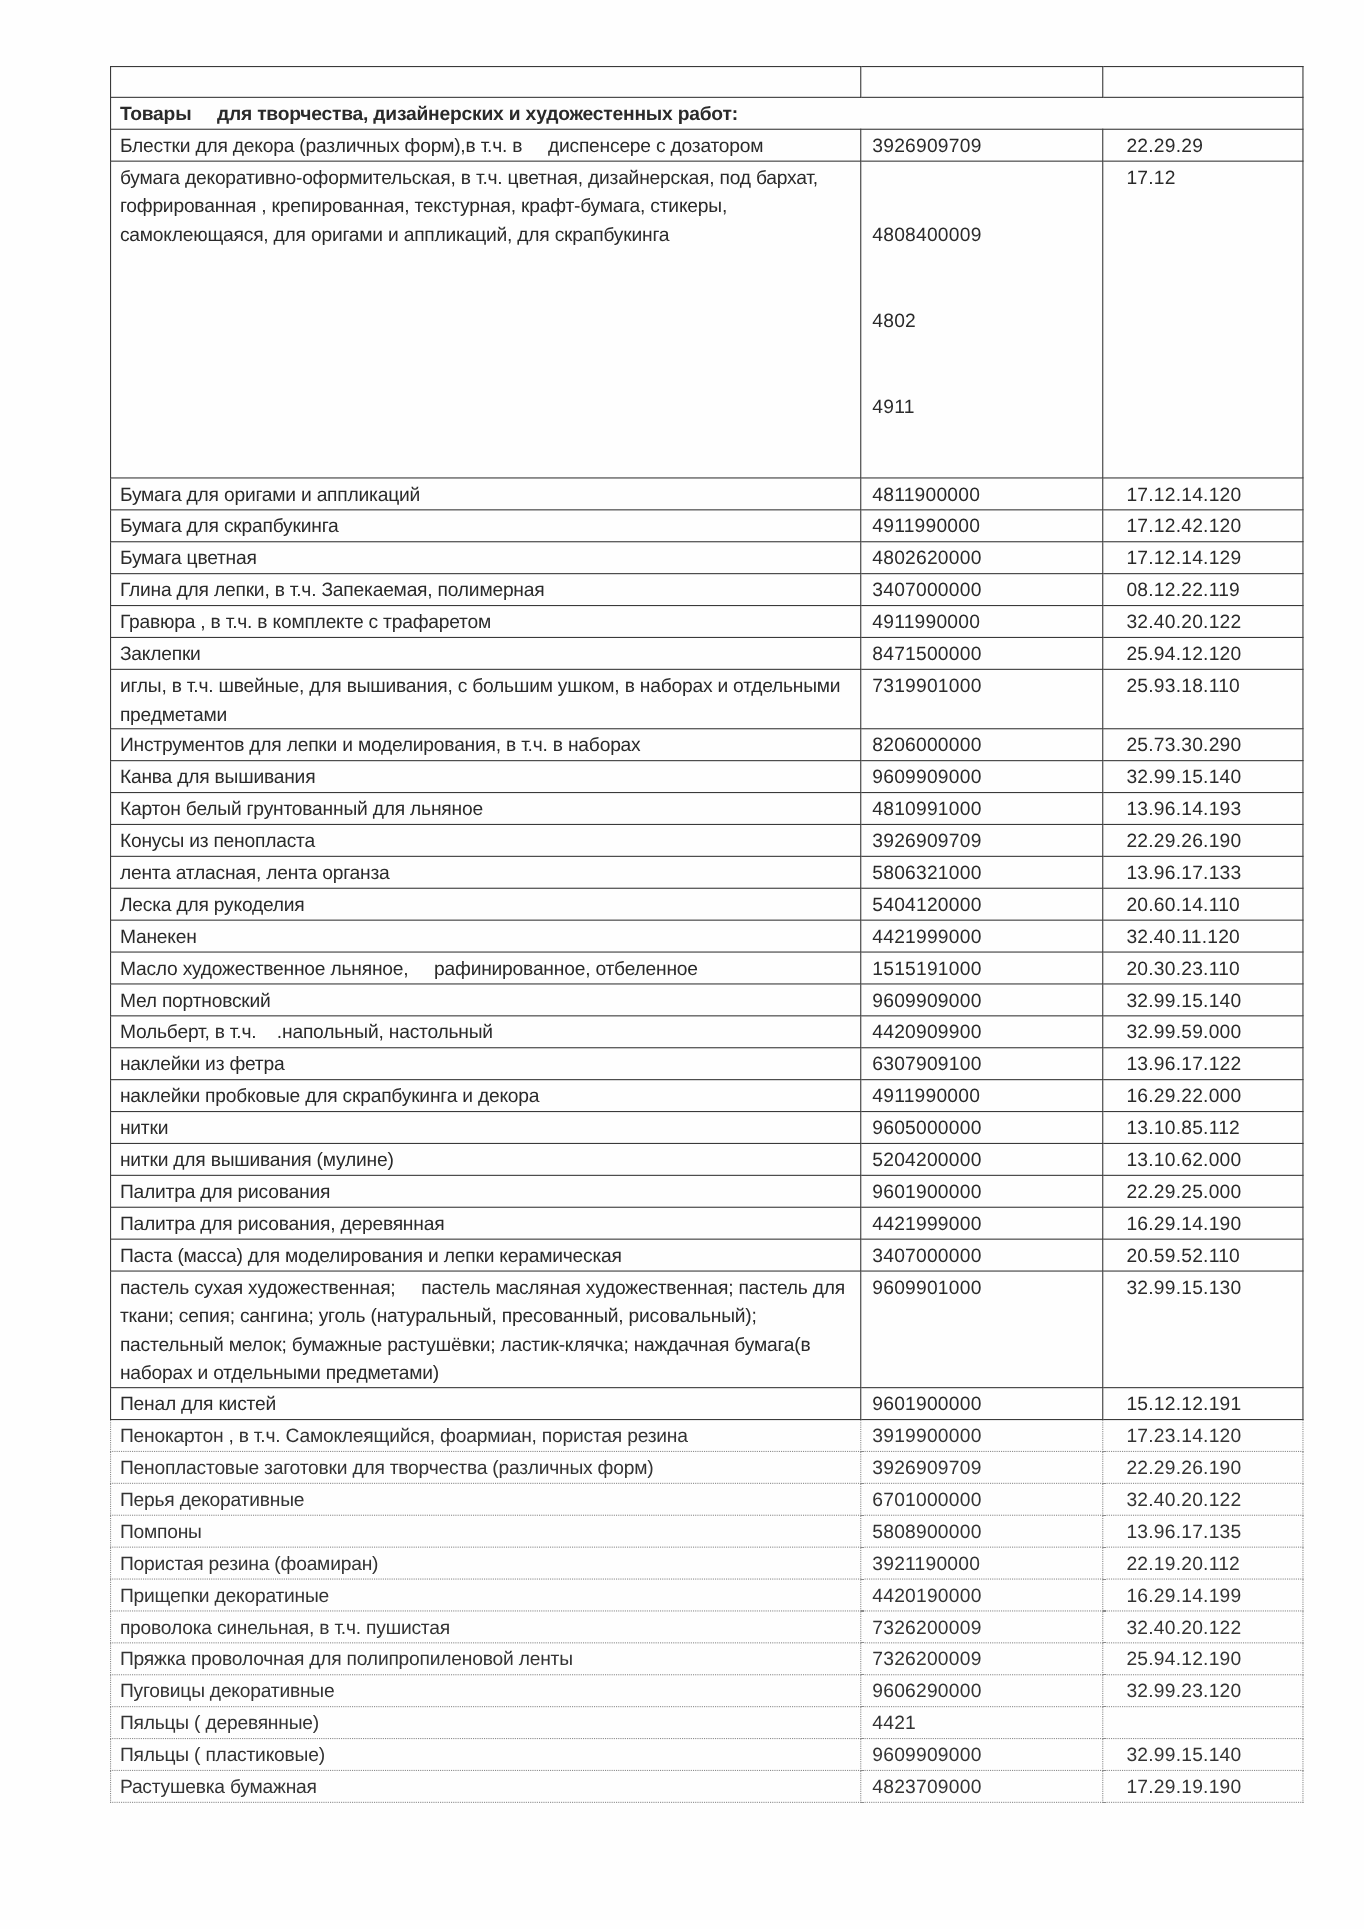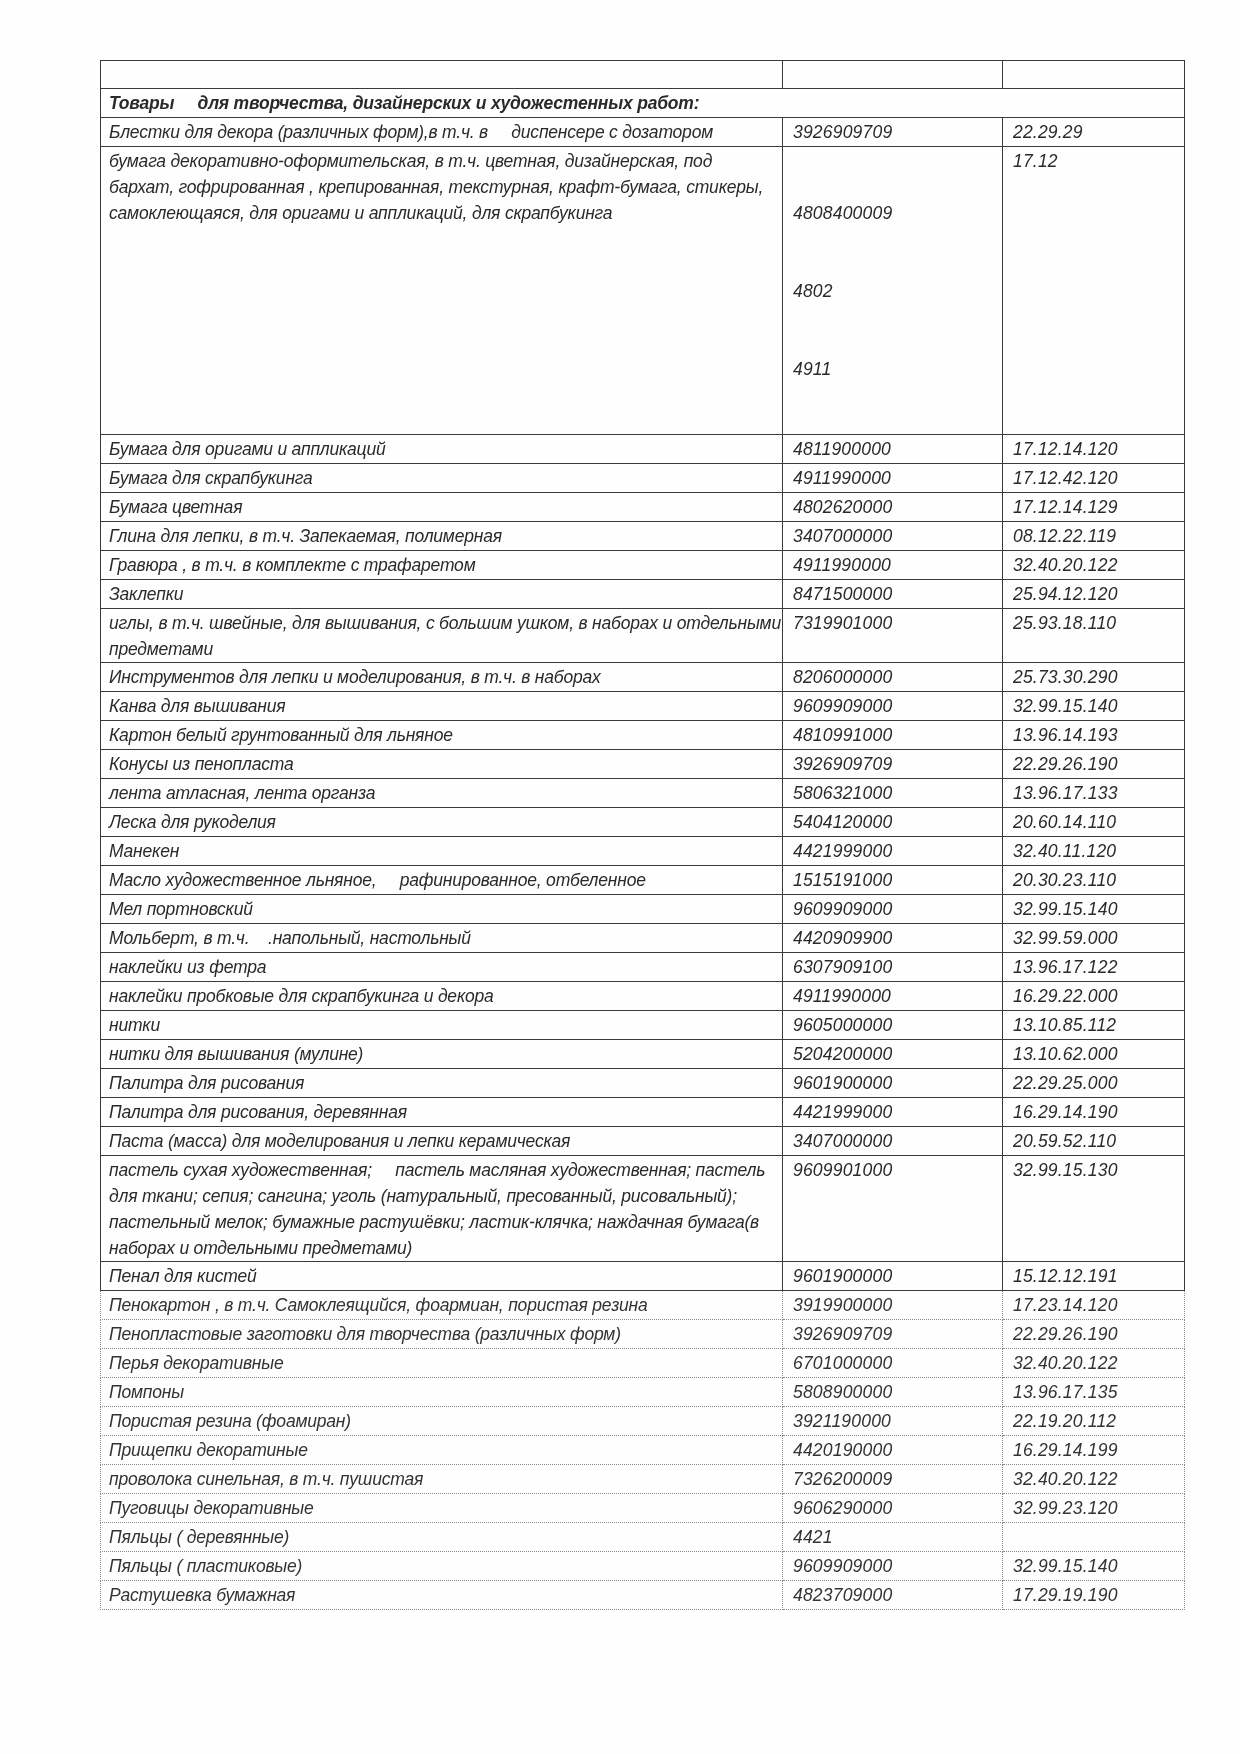--- a/index.html
+++ b/index.html
@@ -1,28 +1,28 @@
 <!DOCTYPE html>
 <html><head>
 <meta charset="utf-8">
 <style>
   html, body { margin: 0; padding: 0; background: #ffffff; }
   body { width: 1240px; height: 1754px; position: relative; overflow: hidden;
          font-family: "Liberation Sans", "DejaVu Sans", sans-serif; color: #2a2a2a; }
-  .page { position: absolute; left: 0; top: 0; width: 1240px; height: 1754px; background: #fefefe; font-style: italic; }
+  .page { position: absolute; left: 0; top: 0; width: 1240px; height: 1754px; background: #fefefe; }
   table.goods { position: absolute; left: 100px; top: 60px; width: 1084px;
                 border-collapse: collapse; table-layout: fixed; }
   table.goods col.c1 { width: 682px; }
   table.goods col.c2 { width: 220px; }
   table.goods col.c3 { width: 182px; }
   table.goods td { border: 1.5px solid #3a3a3a; padding: 0 0 0 8px; vertical-align: top;
                    font-size: 17.5px; line-height: 26px; height: 27px; letter-spacing: -0.2px;
                    padding-top: 1px; white-space: pre-wrap; }
   table.goods td.code { padding-left: 10px; letter-spacing: 0.2px; }
-  table.goods td.okpd { padding-left: 10px; letter-spacing: 0.2px; }
+  table.goods td.okpd { padding-left: 21px; letter-spacing: 0.2px; }
   table.goods tr.empty td { height: 26px; }
   table.goods tr.section td { font-weight: bold; }
   table.goods tr.dotted td { border: 1px dotted #8a8a8a; color: #333; }
   .line { display: block; }
 </style>
 </head>
 <body>
 
 <div class="page">
 <table class="goods">
@@ -215,20 +215,25 @@
           <td>Прищепки декоратиные</td>
           <td class="code">4420190000</td>
           <td class="okpd">16.29.14.199</td>
         </tr>
     <tr class="dotted">
           <td>проволока синельная, в т.ч. пушистая</td>
           <td class="code">7326200009</td>
           <td class="okpd">32.40.20.122</td>
         </tr>
     <tr class="dotted">
+          <td>Пряжка проволочная для полипропиленовой ленты</td>
+          <td class="code">7326200009</td>
+          <td class="okpd">25.94.12.190</td>
+        </tr>
+    <tr class="dotted">
           <td>Пуговицы декоративные</td>
           <td class="code">9606290000</td>
           <td class="okpd">32.99.23.120</td>
         </tr>
     <tr class="dotted">
           <td>Пяльцы ( деревянные)</td>
           <td class="code">4421</td>
           <td class="okpd"></td>
         </tr>
     <tr class="dotted">

